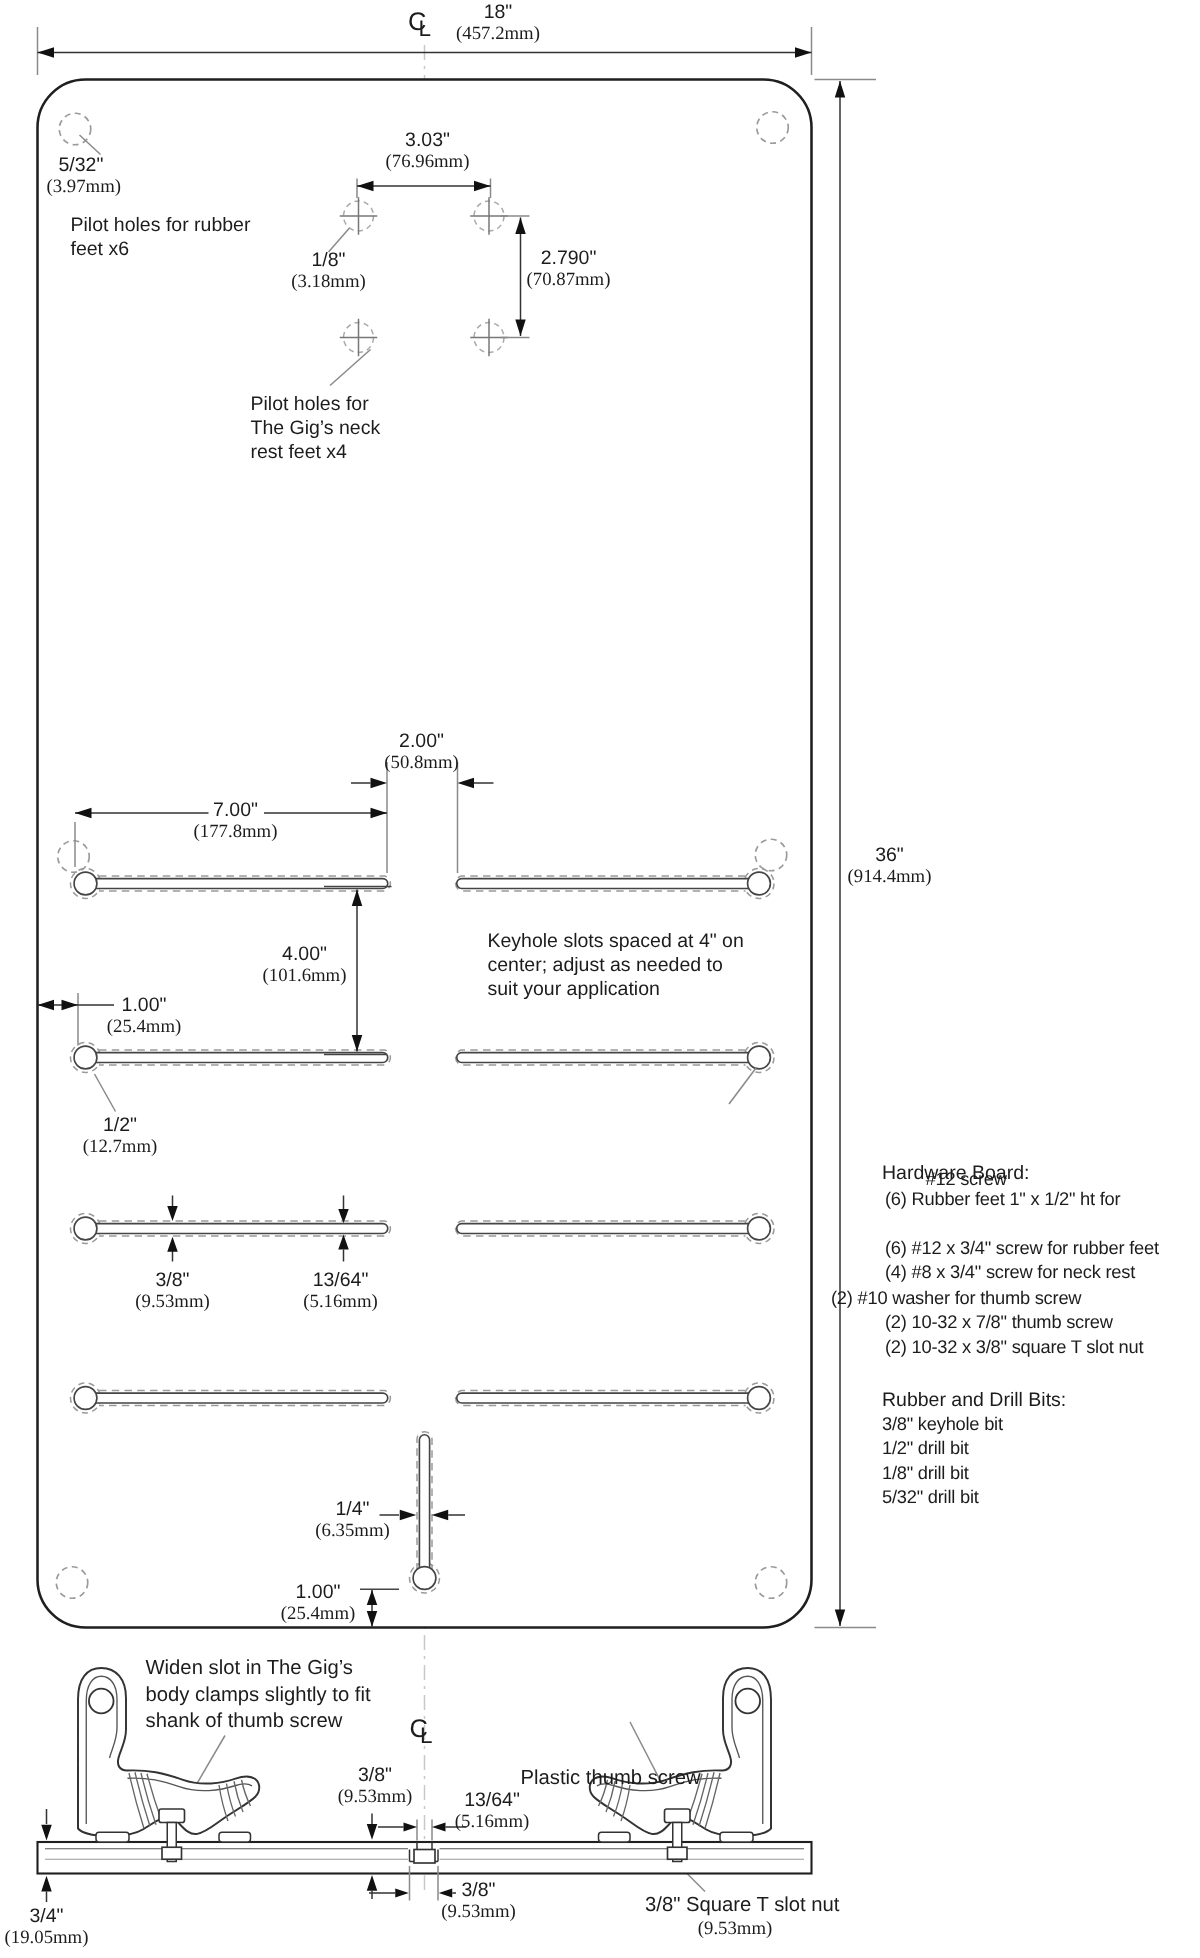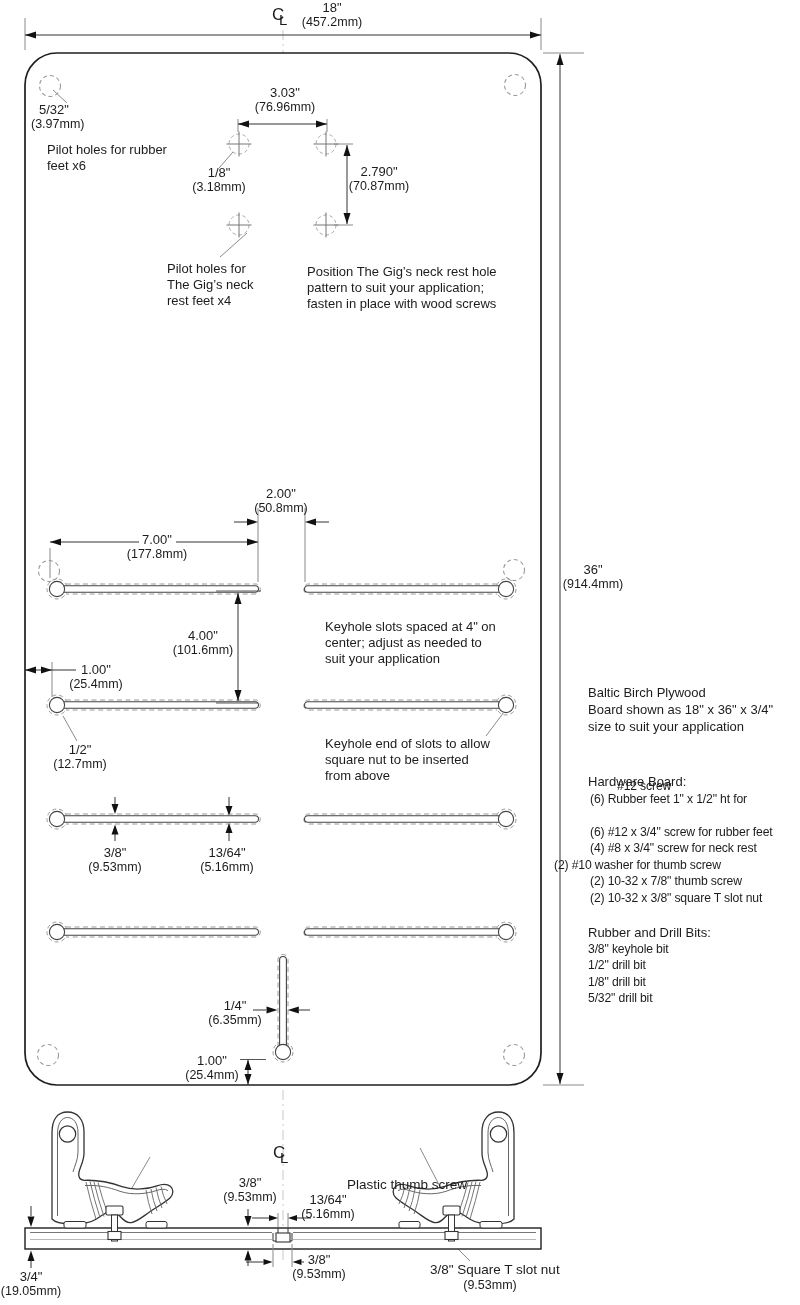--- a/index.html
+++ b/index.html
@@ -2,21 +2,21 @@
 <html><head>
 <meta charset="utf-8">
 <style>
   html,body{margin:0;padding:0;background:#ffffff;}
   body{width:800px;height:1305px;overflow:hidden;position:relative;
        font-family:"Liberation Sans",sans-serif;color:#1c1c1c;}
   #stage{position:absolute;left:0;top:0;width:800px;height:1305px;}
   #drawing{position:absolute;left:0;top:0;}
   .dim{position:absolute;width:110px;text-align:center;}
   .din{font-size:13px;line-height:15px;white-space:pre;}
-  .dmm{font-size:12.5px;line-height:15px;white-space:pre;}
+  .dmm{font-size:12.5px;line-height:15px;white-space:pre;font-family:Liberation Serif, serif;}
   .note{position:absolute;font-size:13px;line-height:16.2px;white-space:pre-line;}
   .bignote{position:absolute;font-size:13.5px;line-height:17.5px;white-space:pre-line;}
   .lititle{position:absolute;font-size:13px;}
   .li{position:absolute;font-size:12.2px;letter-spacing:-0.15px;white-space:pre;}
   .clsym{position:absolute;width:24px;height:28px;}
   .clsym .c{position:absolute;left:0;top:0;font-size:17px;line-height:17px;}
   .clsym .l{position:absolute;left:7px;top:6px;font-size:15px;line-height:15px;}
 </style>
 </head>
 <body>
@@ -350,45 +350,39 @@
 <div class="dim" style="left:-24px;top:1269px">
   <div class="din">3/4"</div>
   <div class="dmm">(19.05mm)</div>
 </div>
 
 <div class="note" style="left:47px;top:142px">Pilot holes for rubber
 feet x6</div>
 <div class="note" style="left:167px;top:261px">Pilot holes for
 The Gig’s neck
 rest feet x4</div>
-<div class="note" style="left:307px;top:264px">Position The Gig’s neck rest hole
-pattern to suit your application;
-fasten in place with wood screws</div>
 <div class="note" style="left:325px;top:619px">Keyhole slots spaced at 4" on
 center; adjust as needed to
 suit your application</div>
-<div class="note" style="left:325px;top:736px">Keyhole end of slots to allow
-square nut to be inserted
-from above</div>
-<div class="note" style="left:588px;top:684px;line-height:17px">Baltic Birch Plywood
-Board shown as 18" x 36" x 3/4"
-size to suit your application</div>
 
 <div class="lititle" style="left:588px;top:774px">Hardware Board:</div>
 <div class="li" style="left:590px;top:792px">(6) Rubber feet 1" x 1/2" ht for</div>
 <div class="li" style="left:617px;top:779px">#12 screw</div>
 <div class="li" style="left:590px;top:825px">(6) #12 x 3/4" screw for rubber feet</div>
 <div class="li" style="left:590px;top:841px">(4) #8 x 3/4" screw for neck rest</div>
 <div class="li" style="left:554px;top:858px">(2) #10 washer for thumb screw</div>
 <div class="li" style="left:590px;top:874px">(2) 10-32 x 7/8" thumb screw</div>
 <div class="li" style="left:590px;top:891px">(2) 10-32 x 3/8" square T slot nut</div>
 
 <div class="lititle" style="left:588px;top:925px">Rubber and Drill Bits:</div>
 <div class="li" style="left:588px;top:942px">3/8" keyhole bit</div>
 <div class="li" style="left:588px;top:958px">1/2" drill bit</div>
 <div class="li" style="left:588px;top:975px">1/8" drill bit</div>
 <div class="li" style="left:588px;top:991px">5/32" drill bit</div>
 
+<div class="bignote" style="left:97px;top:1103px">Widen slot in The Gig’s
+body clamps slightly to fit
+shank of thumb screw</div>
 <div class="bignote" style="left:347px;top:1176px">Plastic thumb screw</div>
 <div class="bignote" style="left:430px;top:1261px">3/8" Square T slot nut</div>
 <div class="dmm" style="position:absolute;left:435px;top:1278px;width:110px;text-align:center">(9.53mm)</div>
 
 </div>
 
 </body></html>

